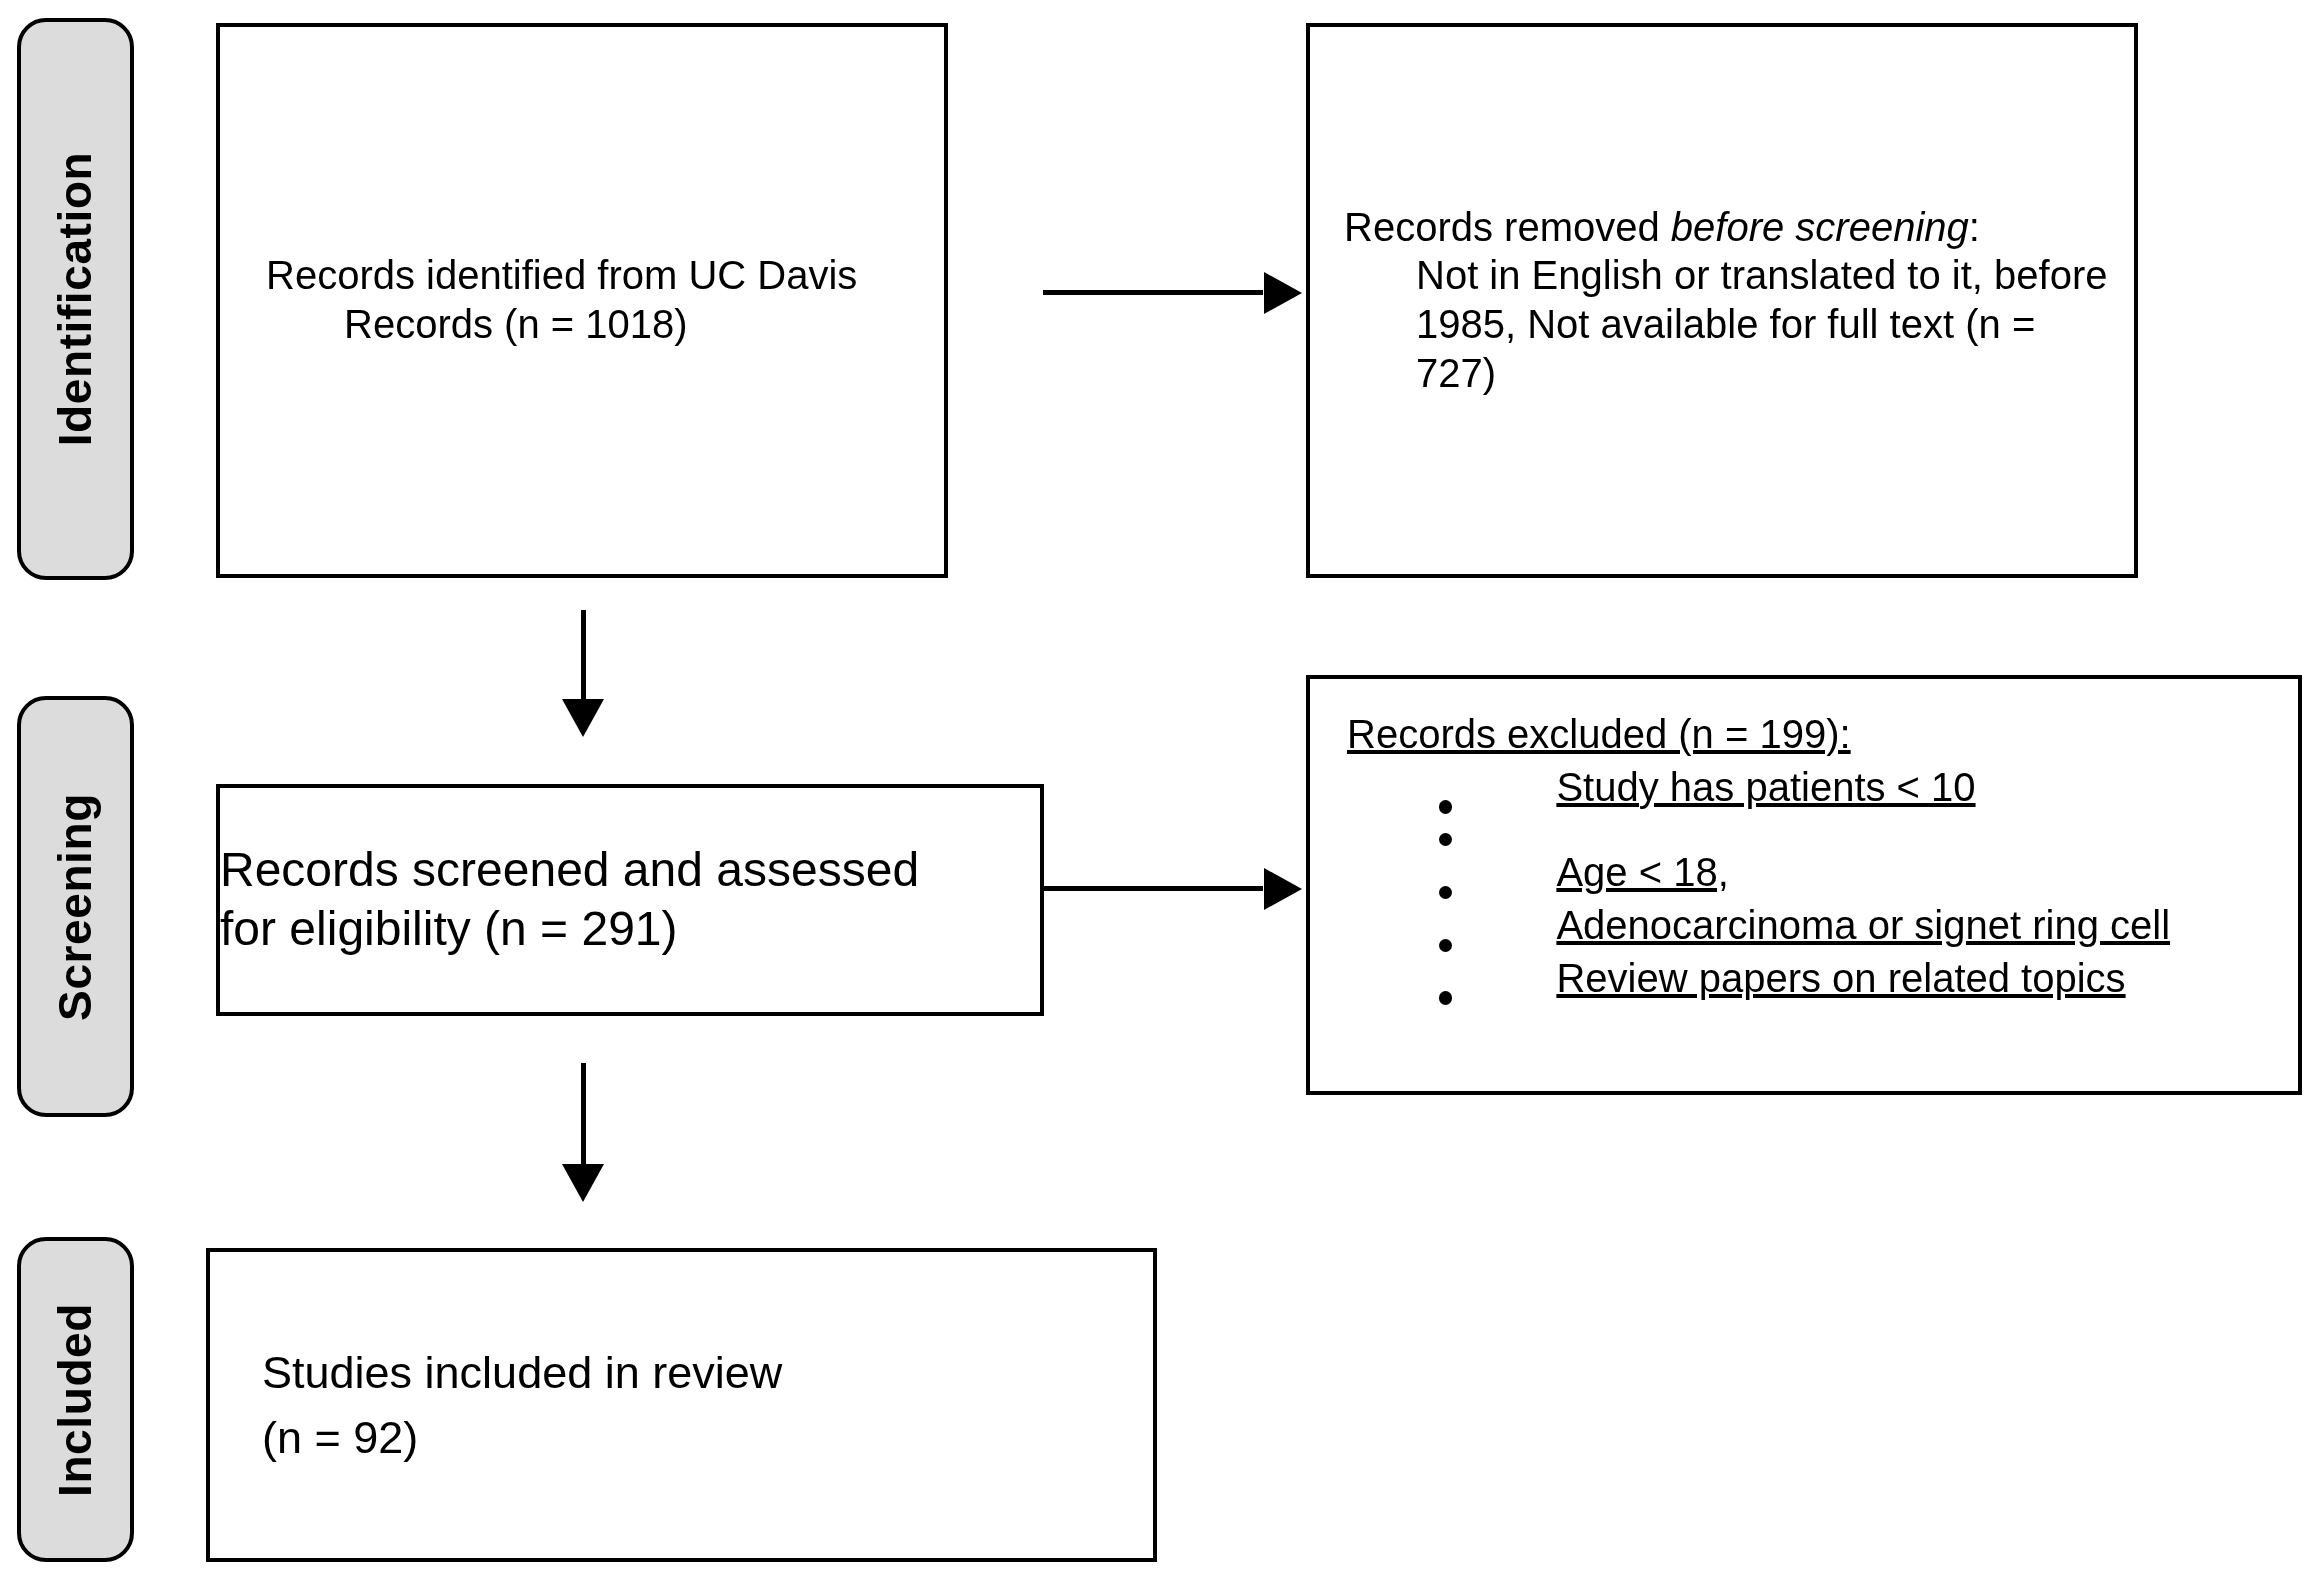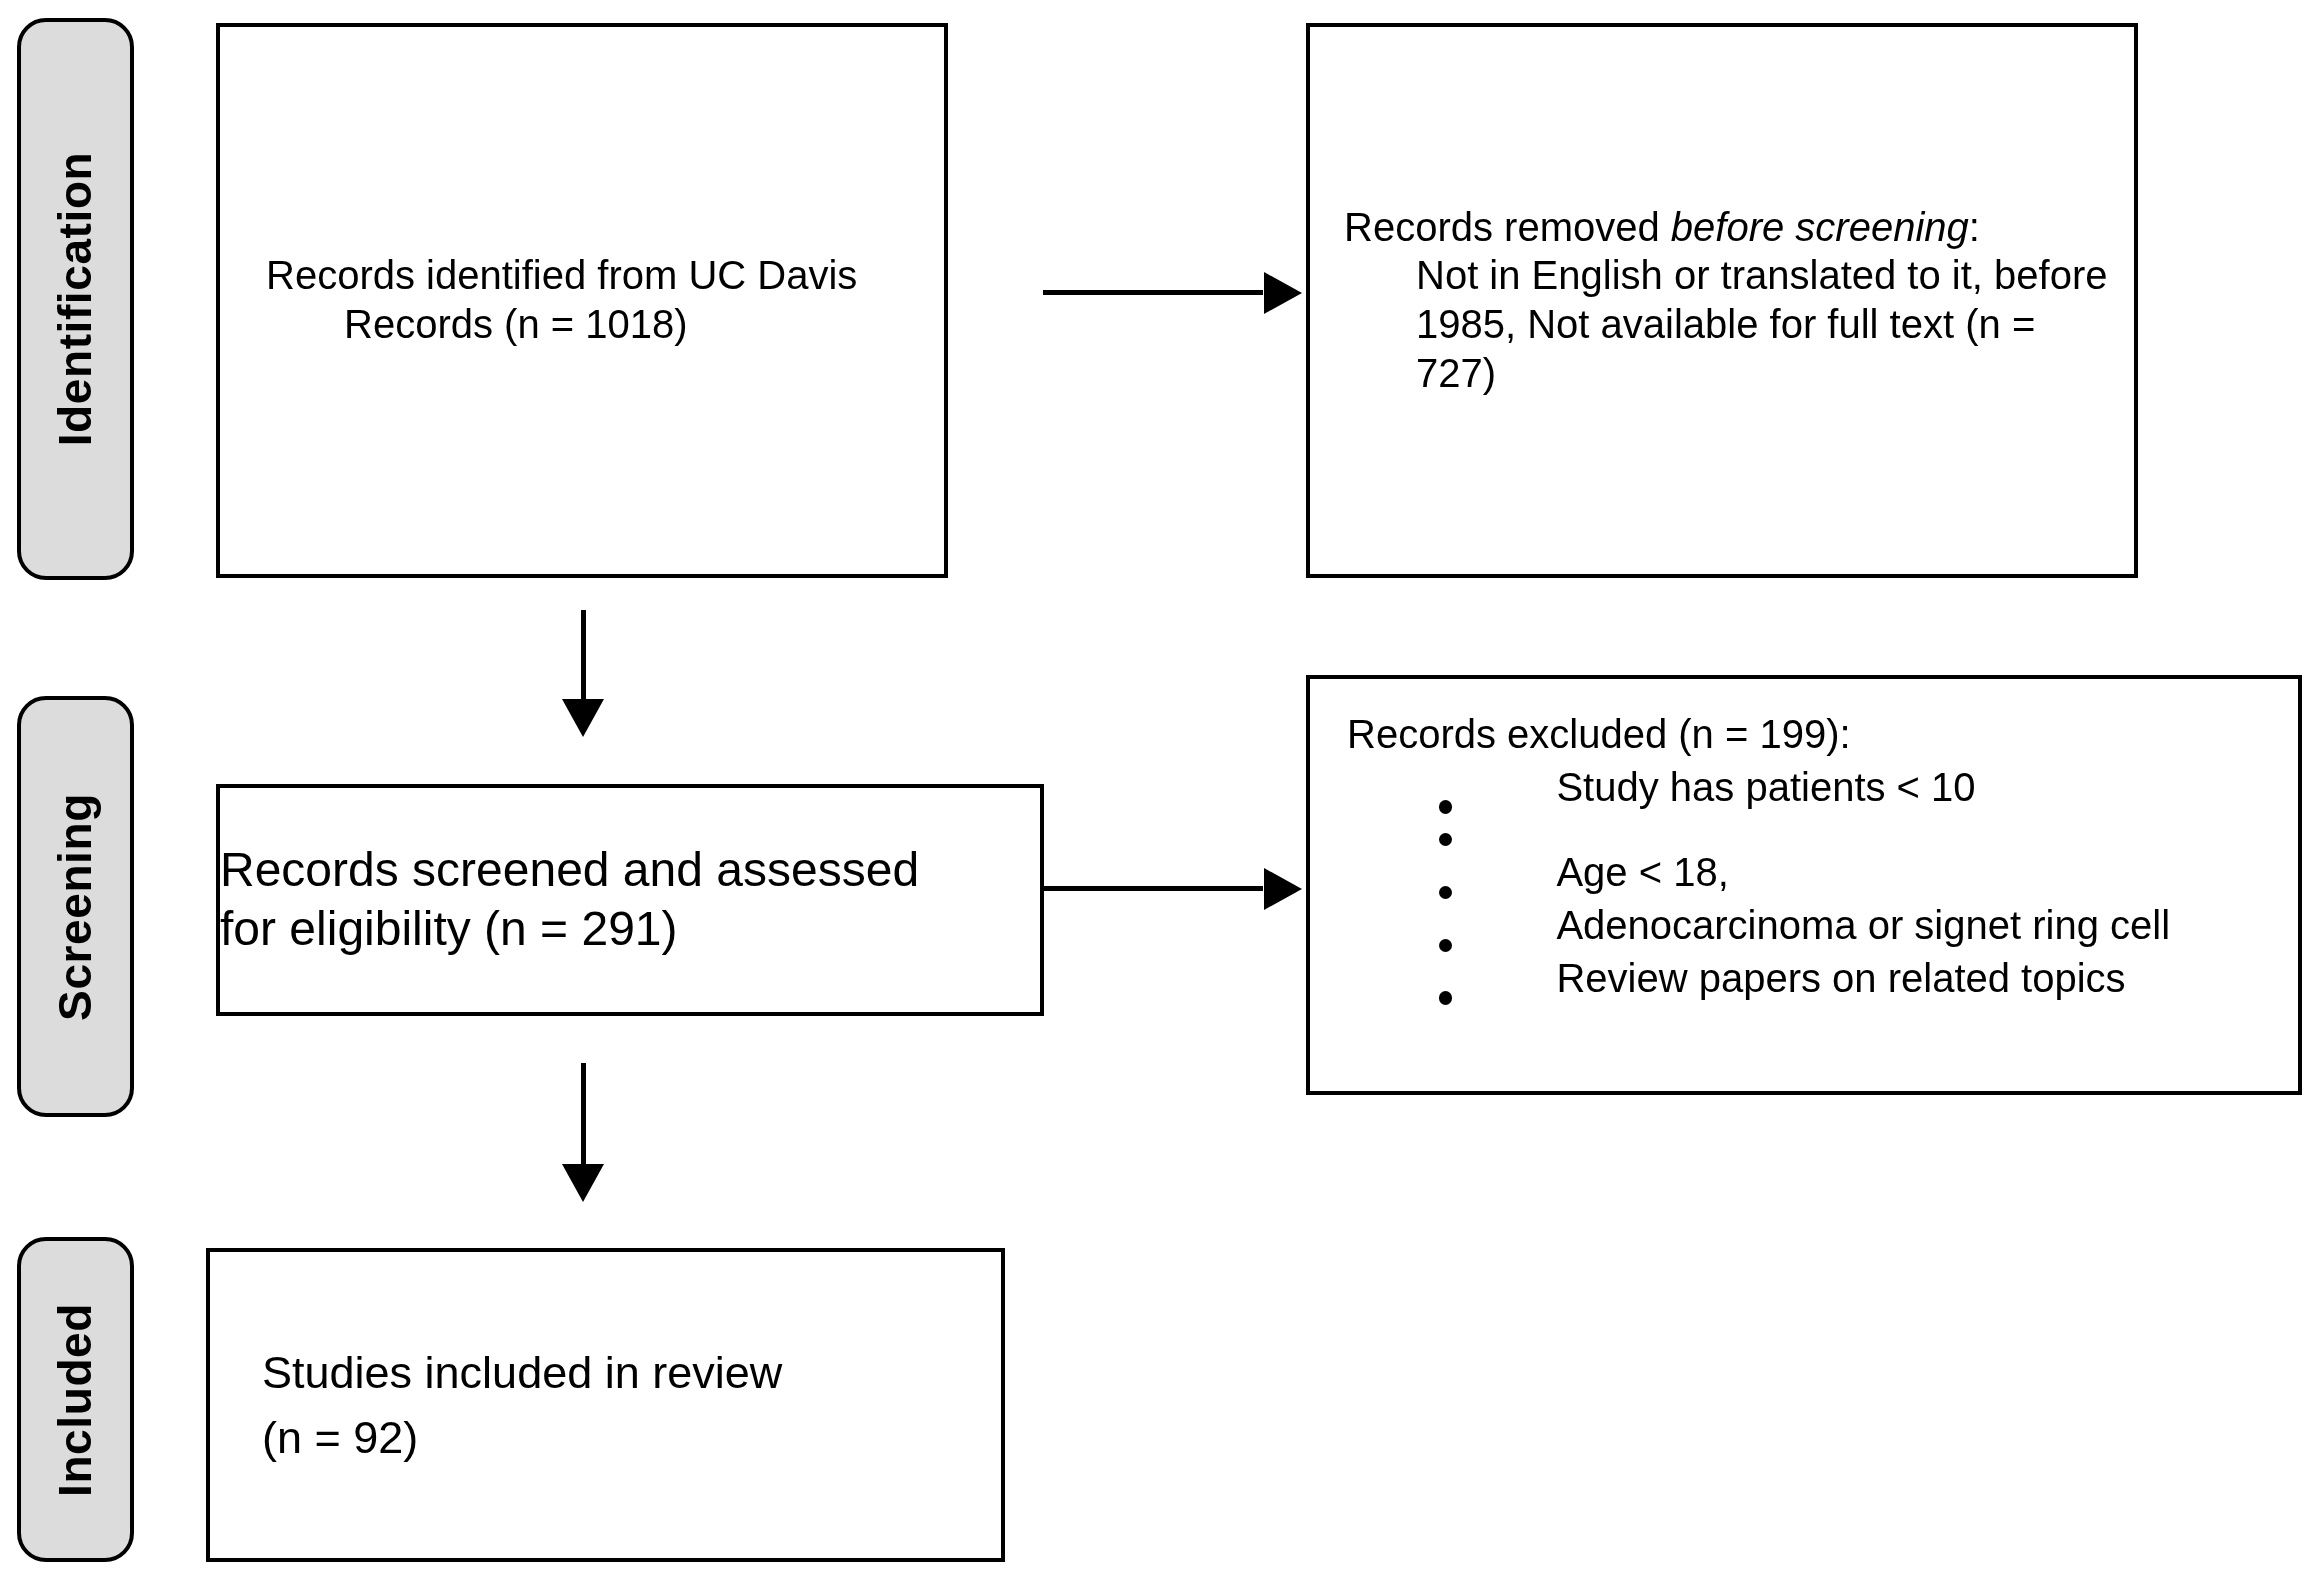--- a/index.html
+++ b/index.html
@@ -43,22 +43,22 @@
     border: 4.3px solid #000000;
     display: flex;
     flex-direction: column;
     justify-content: center;
     font-size: 40px;
     line-height: 1.22;
   }
   .box-identified { left: 216px;  top: 22.6px;   width: 732px; height: 555px; padding-left: 46px; padding-right: 18.3px; }
   .box-removed    { left: 1306px; top: 22.6px;   width: 832px; height: 555px; padding-left: 34px; padding-right: 16px; }
   .box-screened   { left: 216px;  top: 784px; width: 828px; height: 232px; padding-right: 18.3px; font-size: 48px; }
-  .box-excluded   { left: 1306px; top: 675px; width: 996px; height: 420px; justify-content: flex-start; padding: 29px 24.4px 0 37px; line-height: 1.32; }
-  .box-included   { left: 206px;  top: 1248px; width: 799px; height: 314px; padding-left: 52px; padding-right: 18.3px; font-size: 45px; line-height: 1.45; }
+  .box-excluded   { left: 1306px; top: 675px; width: 996px; height: 420px; justify-content: flex-start; padding: 29px 24.4px 0 37px; line-height: 1.32; text-decoration: underline; }
+  .box-included   { left: 206px;  top: 1248px; width: 951px; height: 314px; padding-left: 52px; padding-right: 18.3px; font-size: 45px; line-height: 1.45; }
 
   .indent-records { padding-left: 78px; }
   .indent-detail  { padding-left: 72px; }
 
   .bullet-row { display: flex; align-items: flex-end; gap: 20px; }
   .bullet-row .dot {
     flex: none;
     width: 13.4px; height: 13.4px;
     margin: 19.5px 0 0 92px;
     border-radius: 50%;

